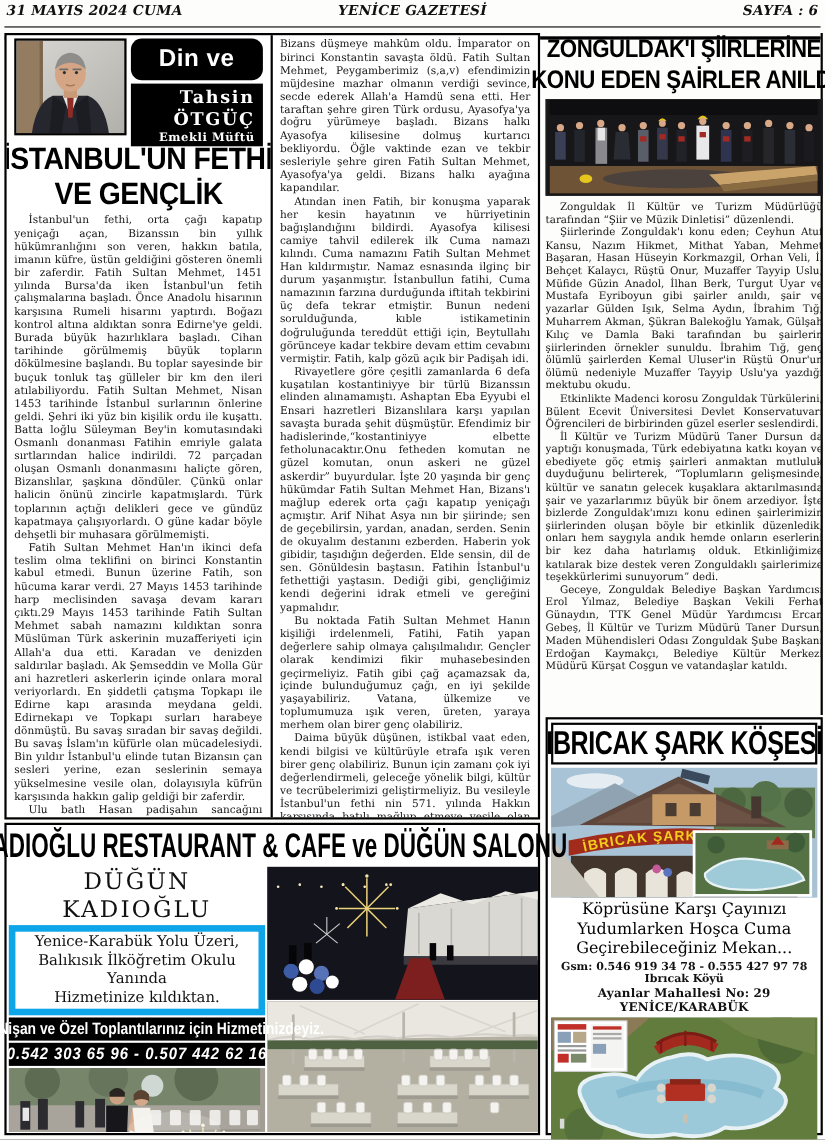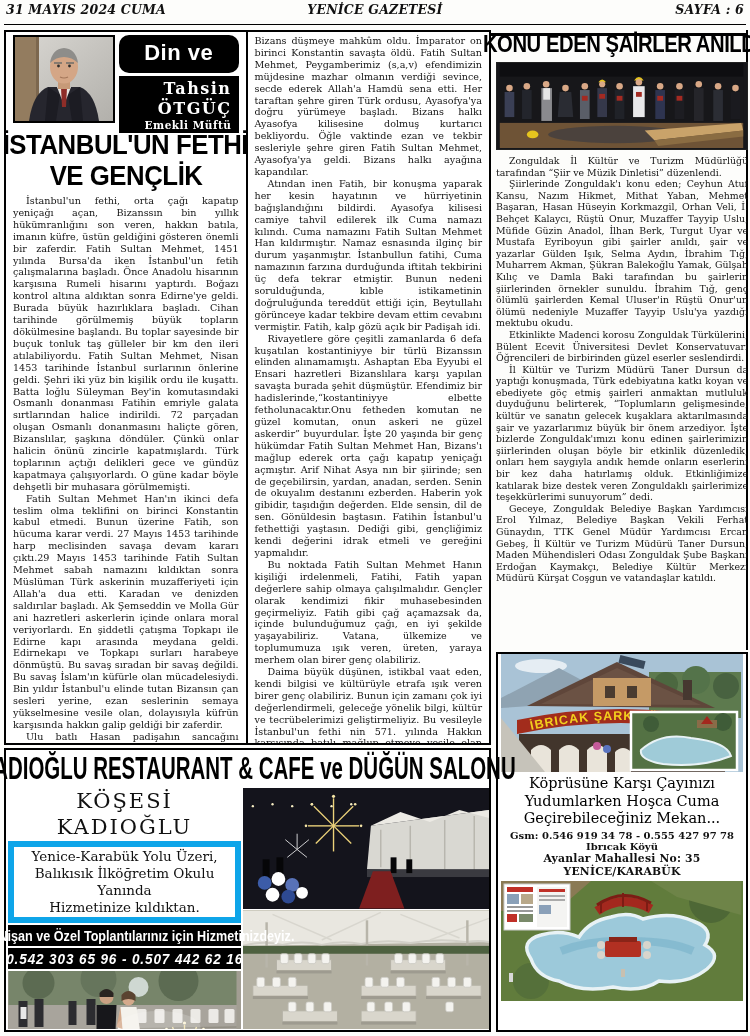--- a/index.html
+++ b/index.html
@@ -172,20 +172,23 @@
         <p>Bu noktada Fatih Sultan Mehmet Hanın kişiliği irdelenmeli, Fatihi, Fatih yapan değerlere sahip olmaya çalışılmalıdır. Gençler olarak kendimizi fikir muhasebesinden geçirmeliyiz. Fatih gibi çağ açamazsak da, içinde bulunduğumuz çağı, en iyi şekilde yaşayabiliriz. Vatana, ülkemize ve toplumumuza ışık veren, üreten, yaraya merhem olan birer genç olabiliriz.</p>
         <p>Daima büyük düşünen, istikbal vaat eden, kendi bilgisi ve kültürüyle etrafa ışık veren birer genç olabiliriz. Bunun için zamanı çok iyi değerlendirmeli, geleceğe yönelik bilgi, kültür ve tecrübelerimizi geliştirmeliyiz. Bu vesileyle İstanbul'un fethi nin 571. yılında Hakkın karşısında batılı mağlup etmeye vesile olan başta Fatih Sultan Mehmet olmak üzere, onun güzel ordusunu hayırla yâd ediyorum. Ruhları şad olsun. Amin.</p>
       </div>
     </div>
   </div>
 
   <div class="right-rule"></div>
   <div class="rcol">
     <div class="zong-headline cond">
       <div class="squeeze">
+          <span>ZONGULDAK'I ŞİİRLERİNE</span>
+        </div>
+      <div class="squeeze">
           <span>KONU EDEN ŞAİRLER ANILDI</span>
         </div>
     </div>
     <div class="stage-photo">
       <svg width="249" height="85" viewBox="0 0 252 88">
         <rect width="252" height="88" fill="#17171a"></rect>
         <rect x="0" y="0" width="252" height="14" fill="#0e0e11"></rect>
         <rect x="0" y="62" width="252" height="26" fill="#6e5336"></rect>
         <ellipse cx="120" cy="74" rx="70" ry="9" fill="#3c3c40" opacity=".7"></ellipse>
 
@@ -262,20 +265,25 @@
     <div class="zong-body">
       <p>Zonguldak İl Kültür ve Turizm Müdürlüğü tarafından “Şiir ve Müzik Dinletisi” düzenlendi.</p>
       <p>Şiirlerinde Zonguldak'ı konu eden; Ceyhun Atuf Kansu, Nazım Hikmet, Mithat Yaban, Mehmet Başaran, Hasan Hüseyin Korkmazgil, Orhan Veli, İ. Behçet Kalaycı, Rüştü Onur, Muzaffer Tayyip Uslu, Müfide Güzin Anadol, İlhan Berk, Turgut Uyar ve Mustafa Eyriboyun gibi şairler anıldı, şair ve yazarlar Gülden Işık, Selma Aydın, İbrahim Tığ, Muharrem Akman, Şükran Balekoğlu Yamak, Gülşah Kılıç ve Damla Baki tarafından bu şairlerin şiirlerinden örnekler sunuldu. İbrahim Tığ, genç ölümlü şairlerden Kemal Uluser'in Rüştü Onur'un ölümü nedeniyle Muzaffer Tayyip Uslu'ya yazdığı mektubu okudu.</p>
       <p>Etkinlikte Madenci korosu Zonguldak Türkülerini, Bülent Ecevit Üniversitesi Devlet Konservatuvarı Öğrencileri de birbirinden güzel eserler seslendirdi.</p>
       <p>İl Kültür ve Turizm Müdürü Taner Dursun da yaptığı konuşmada, Türk edebiyatına katkı koyan ve ebediyete göç etmiş şairleri anmaktan mutluluk duyduğunu belirterek, “Toplumların gelişmesinde, kültür ve sanatın gelecek kuşaklara aktarılmasında şair ve yazarlarımız büyük bir önem arzediyor. İşte bizlerde Zonguldak'ımızı konu edinen şairlerimizin şiirlerinden oluşan böyle bir etkinlik düzenledik, onları hem saygıyla andık hemde onların eserlerini bir kez daha hatırlamış olduk. Etkinliğimize katılarak bize destek veren Zonguldaklı şairlerimize teşekkürlerimi sunuyorum” dedi.</p>
       <p>Geceye, Zonguldak Belediye Başkan Yardımcısı Erol Yılmaz, Belediye Başkan Vekili Ferhat Günaydın, TTK Genel Müdür Yardımcısı Ercan Gebeş, İl Kültür ve Turizm Müdürü Taner Dursun, Maden Mühendisleri Odası Zonguldak Şube Başkanı Erdoğan Kaymakçı, Belediye Kültür Merkezi Müdürü Kürşat Coşgun ve vatandaşlar katıldı.</p>
     </div>
   </div>
 
   <div class="ibricak">
+    <div class="ibricak-title cond">
+      <div class="squeeze">
+          <span>IBRICAK ŞARK KÖŞESİ</span>
+        </div>
+    </div>
     <div class="house-photo">
       <svg width="240" height="118" viewBox="0 0 240 118">
         <rect width="240" height="118" fill="#a9c3d6"></rect>
         <ellipse cx="40" cy="12" rx="26" ry="7" fill="#ffffff" opacity=".7"></ellipse>
         <polygon points="0,44 58,14 118,46 0,54" fill="#8fa3b2"></polygon>
         <rect x="148" y="18" width="92" height="46" fill="#5d7a4e"></rect>
         <circle cx="165" cy="30" r="12" fill="#4c6840"></circle>
           <circle cx="195" cy="26" r="14" fill="#54734a"></circle>
           <circle cx="225" cy="32" r="13" fill="#486240"></circle>
         <polygon points="26,52 116,8 214,54" fill="#5f463a"></polygon>
@@ -310,21 +318,21 @@
           <polygon points="206,62 212,70 200,70" fill="#a3281e"></polygon>
         </g>
       </svg>
     </div>
     <div class="ib-slogan">
       <div>Köprüsüne Karşı Çayınızı</div>
       <div>Yudumlarken Hoşca Cuma</div>
       <div>Geçirebileceğiniz Mekan...</div>
     </div>
     <div class="ib-gsm">Gsm: 0.546 919 34 78 - 0.555 427 97 78 Ibrıcak Köyü</div>
-    <div class="ib-addr">Ayanlar Mahallesi No: 35 YENİCE/KARABÜK</div>
+    <div class="ib-addr">Ayanlar Mahallesi No: 29 YENİCE/KARABÜK</div>
     <div class="pool-photo">
       <svg width="240" height="120" viewBox="0 0 240 120">
         <rect width="240" height="120" fill="#617c3c"></rect>
         <circle cx="30" cy="100" r="18" fill="#55703a"></circle>
           <circle cx="210" cy="20" r="22" fill="#4e6836"></circle>
         <polygon points="0,0 90,0 60,26 0,30" fill="#8a7a55"></polygon>
         <polygon points="150,0 240,0 240,34 176,16" fill="#6e8448"></polygon>
 
         <path d="M30,78 Q18,60 40,54 Q60,48 78,56 Q88,40 110,36 Q128,30 142,38 Q170,30 192,40 Q214,48 204,64 Q222,74 206,88 Q186,104 158,100 Q140,112 112,106 Q80,112 58,100 Q36,96 30,78 Z" fill="#9cc9da" stroke="#e8f2f5" stroke-width="3.5"></path>
         <path d="M60,70 Q90,58 130,60 Q170,60 192,70" stroke="#7db5cc" stroke-width="8" fill="none" opacity=".7"></path>
@@ -365,21 +373,21 @@
   </div>
 
   <div class="kadioglu">
     <div class="kad-title cond">
       <div class="squeeze">
           <span>KADIOĞLU RESTAURANT &amp; CAFE ve DÜĞÜN SALONU</span>
         </div>
     </div>
     <div class="kad-row">
       <div class="kad-left">
-        <div class="kad-owner">KÖŞESİ KADIOĞLU</div>
+        <div class="kad-owner">DÜĞÜN KADIOĞLU</div>
         <div class="kad-addr">
           <div>Yenice-Karabük Yolu Üzeri,</div>
           <div>Balıkısık İlköğretim Okulu Yanında</div>
           <div>Hizmetinize kıldıktan.</div>
         </div>
         <div class="kad-bar kad-service cond">
           <div class="squeeze">
               <span>Düğün-Nişan ve Özel Toplantılarınız için Hizmetinizdeyiz.</span>
             </div>
         </div>

